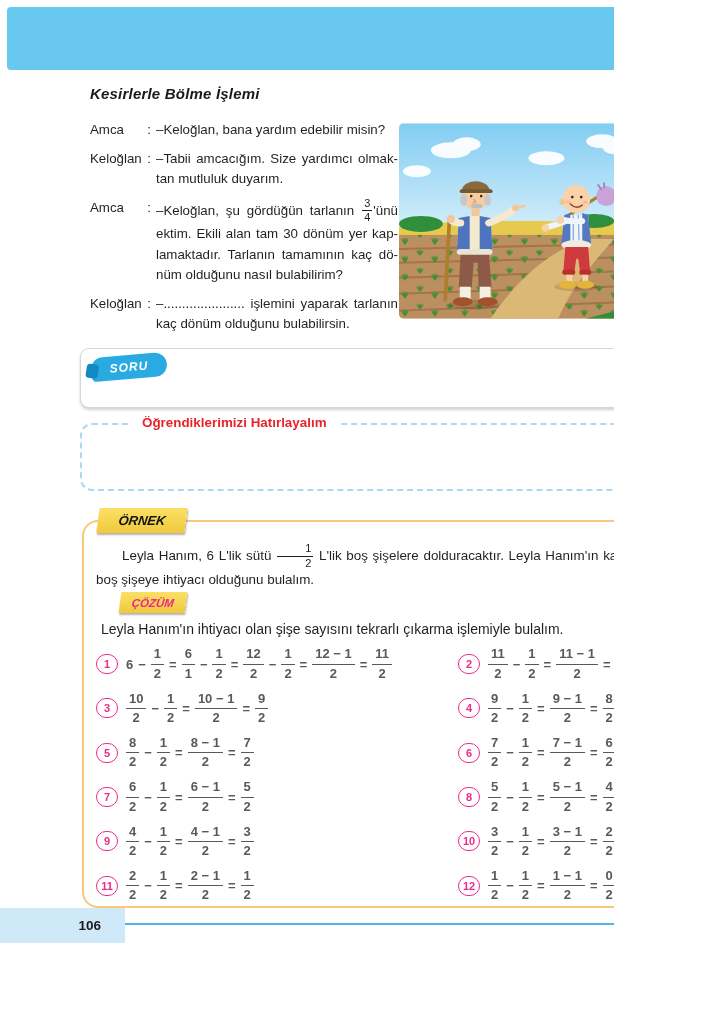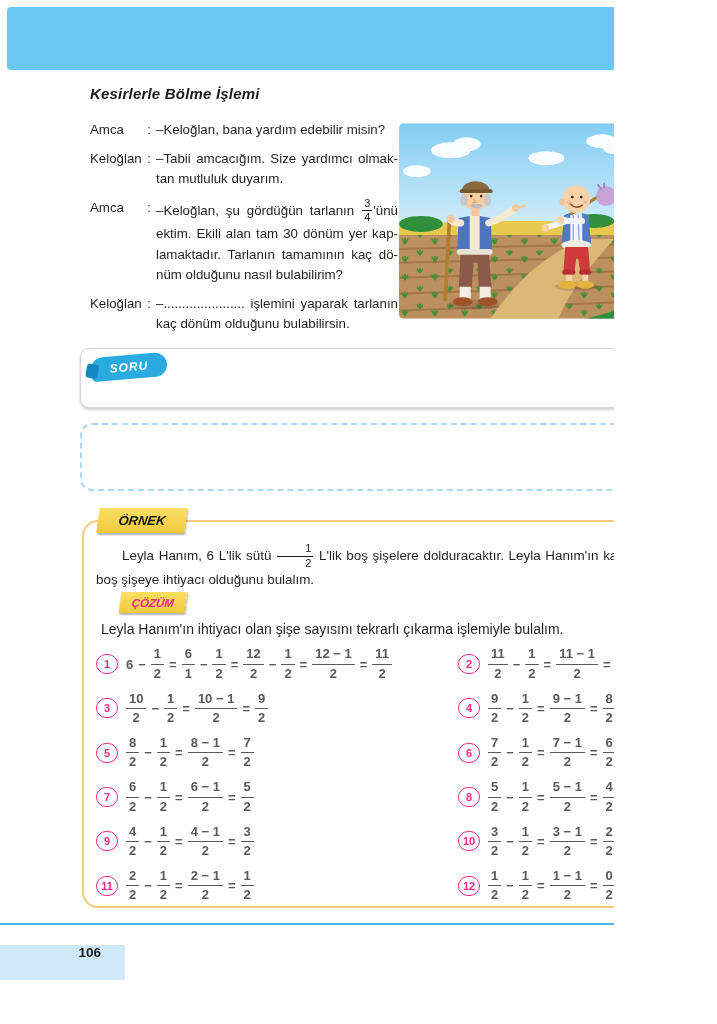--- a/index.html
+++ b/index.html
@@ -60,22 +60,22 @@
   .eqno{min-width:14px;height:18px;padding:0 3px;border:1.6px solid var(--badge_pink,#ee2a8c);
         border-radius:12px;color:var(--badge_pink,#ee2a8c);font-size:11px;font-weight:bold;
         display:flex;align-items:center;justify-content:center;margin-right:8px;background:#fff;flex:none;}
   .math{display:flex;align-items:center;}
   .frac{display:inline-flex;flex-direction:column;align-items:center;line-height:1.1;}
   .frac .fn{padding:0 3px 2px;border-bottom:1.4px solid var(--math_gray,#58595b);white-space:nowrap;}
   .frac .fd{padding-top:2px;}
   .op{margin:0 5px;}
   
   .footline{position:absolute;left:0;top:923px;width:717px;height:2px;background:var(--footer_line,#4fb5e7);}
-  .pagebox{position:absolute;left:0;top:945px;width:125px;height:35px;background:var(--pagebox,#cfe9f9);
-        display:flex;align-items:flex-start;justify-content:flex-end;padding-right:24px;box-sizing:border-box;
+  .pagebox{position:absolute;left:0;top:908px;width:125px;height:35px;background:var(--pagebox,#cfe9f9);
+        display:flex;align-items:center;justify-content:flex-end;padding-right:24px;box-sizing:border-box;
         font-weight:bold;font-size:13.5px;color:#1a1a1a;}
 </style>
 </head>
 <body style="--band: #69c8f0; --soru_blue: #29abe2; --soru_dark: #1488c0; --recall_red: #e8232a; --dashed_blue: #abd9f1; --tag_yellow: #f0c93c; --tag_yellow_light: #fbe065; --cozum_pink: #ec268f; --box_orange: #f9c87d; --math_gray: #58595b; --badge_pink: #ee2a8c; --footer_line: #4fb5e7; --pagebox: #cfe9f9;">
 
 <div class="page">
 
   <div class="band"></div>
 
   <div class="title">Kesirlerle Bölme İşlemi</div>
@@ -205,20 +205,21 @@
         <ellipse cx="187" cy="79" rx="2.4" ry="1.4" fill="#f2a98e" opacity="0.7"></ellipse>
       </g>
     </svg>
   </div>
 
   <div class="soru">
     <div class="soru-ribbon">SORU</div>
   </div>
 
   <div class="recall">
+    <div class="recall-title">Öğrendiklerimizi Hatırlayalım</div>
   </div>
 
   <div class="example">
     <div class="tag tag-ornek">ÖRNEK</div>
     <p class="example-problem" id="example-problem">Leyla Hanım, 6 L'lik sütü <span class="ifrac">
           <span class="fn">1</span>
           <span class="fd">2</span>
         </span> L'lik boş şişelere dolduracaktır. Leyla Hanım'ın kaç boş şişeye ihtiyacı olduğunu bulalım.</p>
     <div class="tag tag-cozum">ÇÖZÜM</div>
     <div class="solution-intro">Leyla Hanım'ın ihtiyacı olan şişe sayısını tekrarlı çıkarma işlemiyle bulalım.</div>

